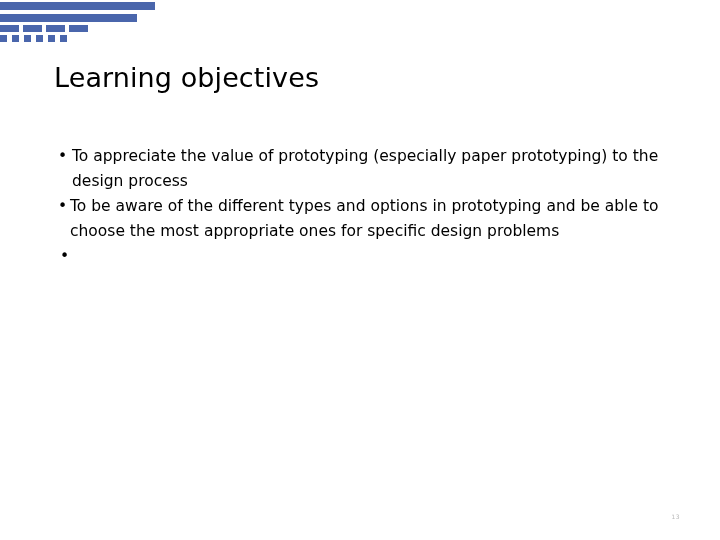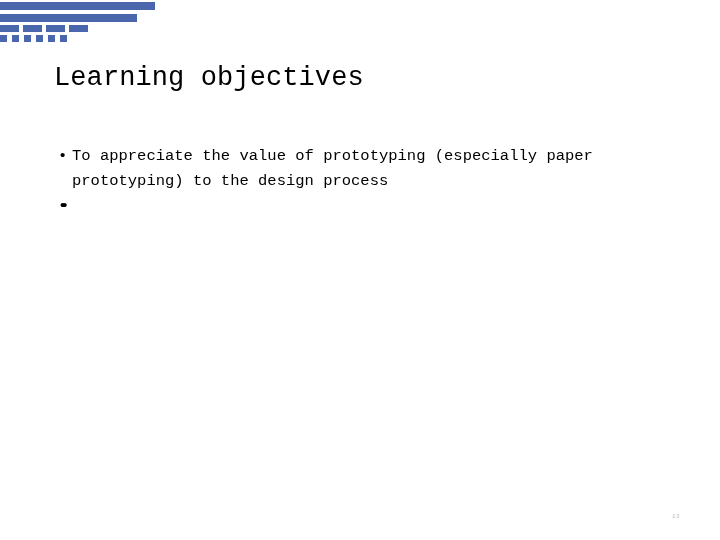--- a/index.html
+++ b/index.html
@@ -14,21 +14,20 @@
     font-family: "DejaVu Sans", sans-serif;
     overflow: hidden;
     position: relative;
   }
 
   .slide {
     position: relative;
     width: 720px;
     height: 540px;
     background: #ffffff;
-    font-family: Liberation Mono, monospace;
   }
 
   
   .deco {
     position: absolute;
     left: 0;
     top: 0;
     width: 200px;
     height: 46px;
   }
@@ -144,20 +143,21 @@
 
   <div class="title">Learning objectives</div>
 
   <div class="body">
     <p class="bullet bullet-1">
       <span class="dot">•</span>
       <span>To appreciate the value of prototyping (especially paper prototyping) to the design process</span>
     </p>
     <p class="bullet bullet-2">
       <span class="dot">•</span>
+      <span>To be aware of the different types and options in prototyping and be able to choose the most appropriate ones for specific design problems</span>
     </p>
     <p class="bullet bullet-3">
       <span class="dot">•</span>
     </p>
   </div>
 
   <div class="page-number">13</div>
 
 </div>
 

